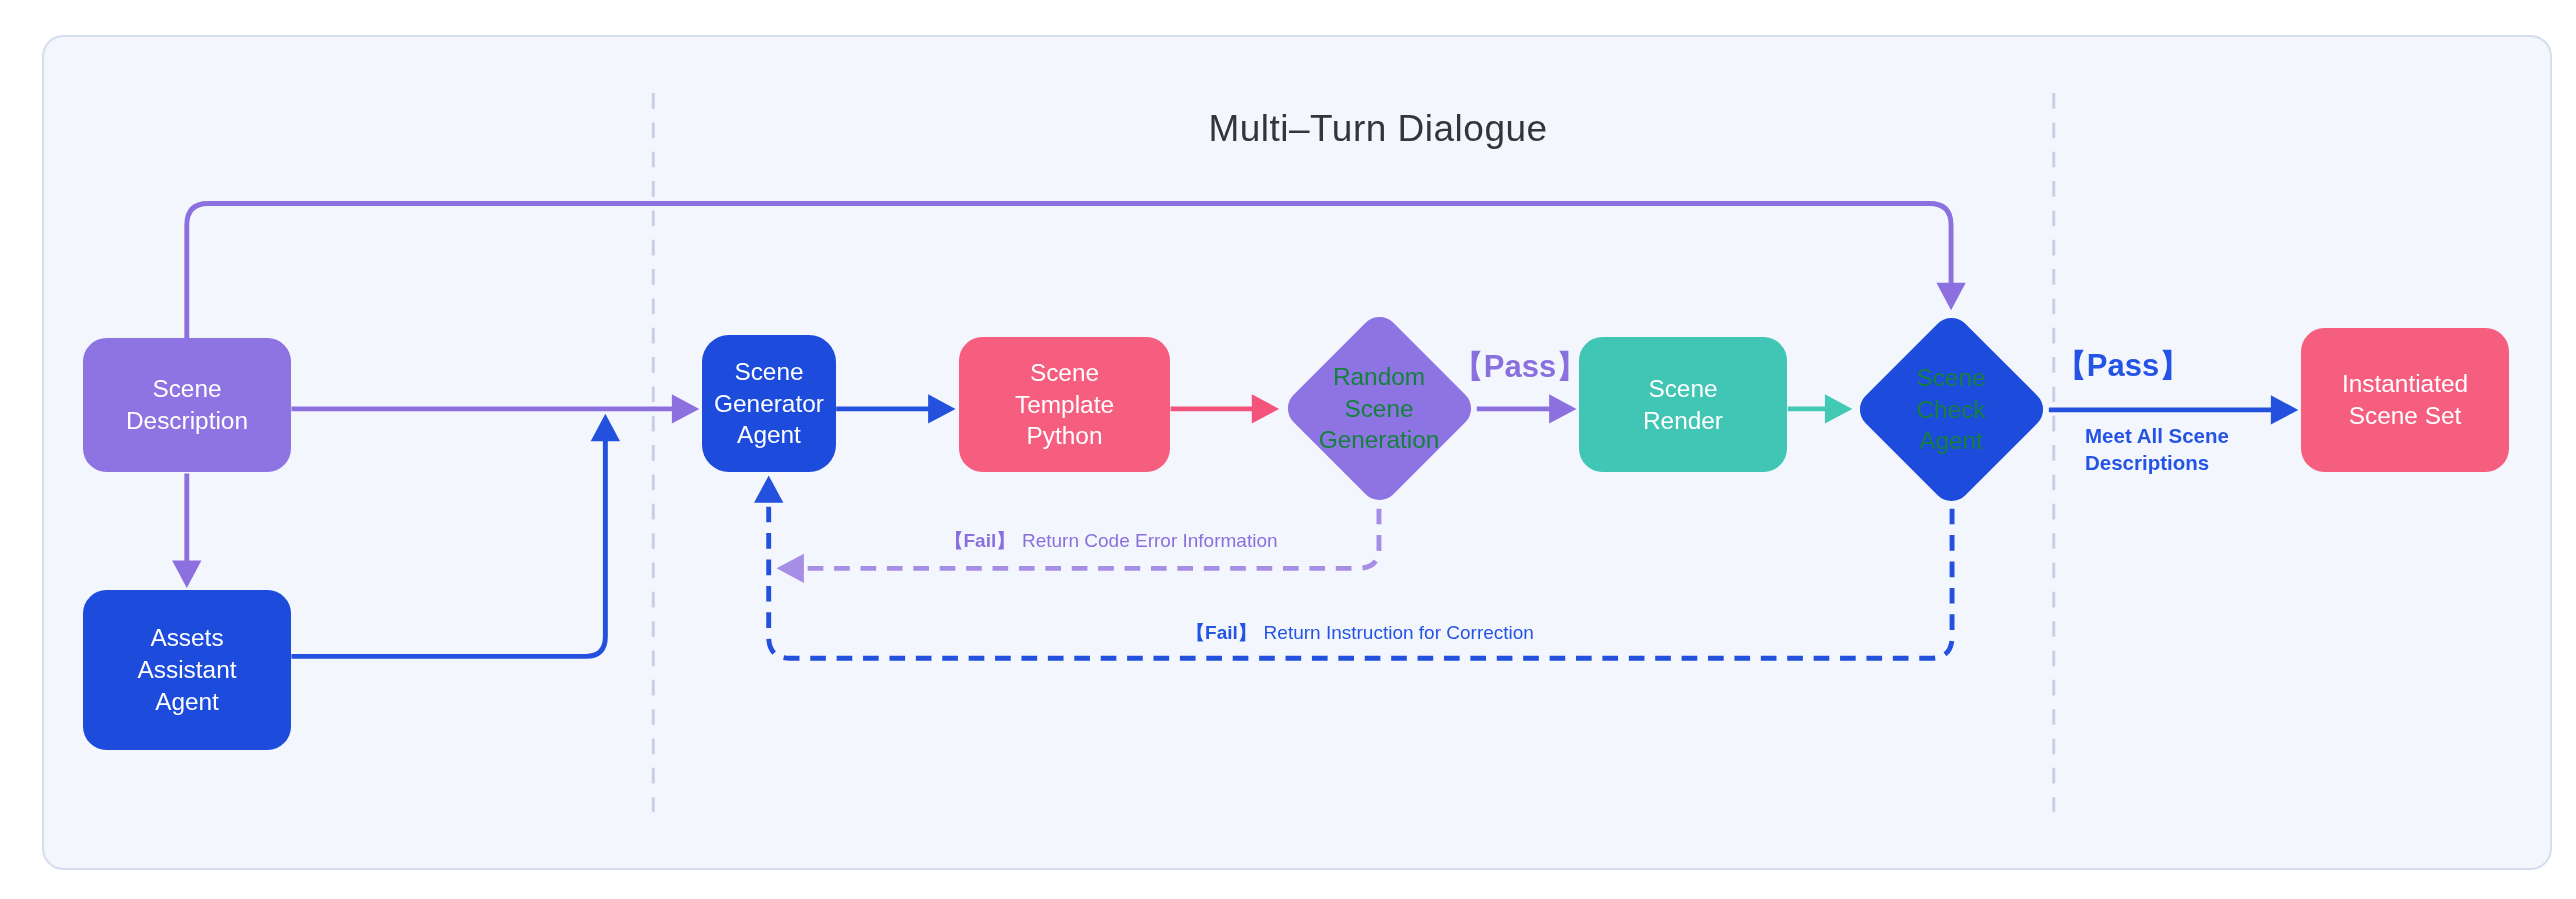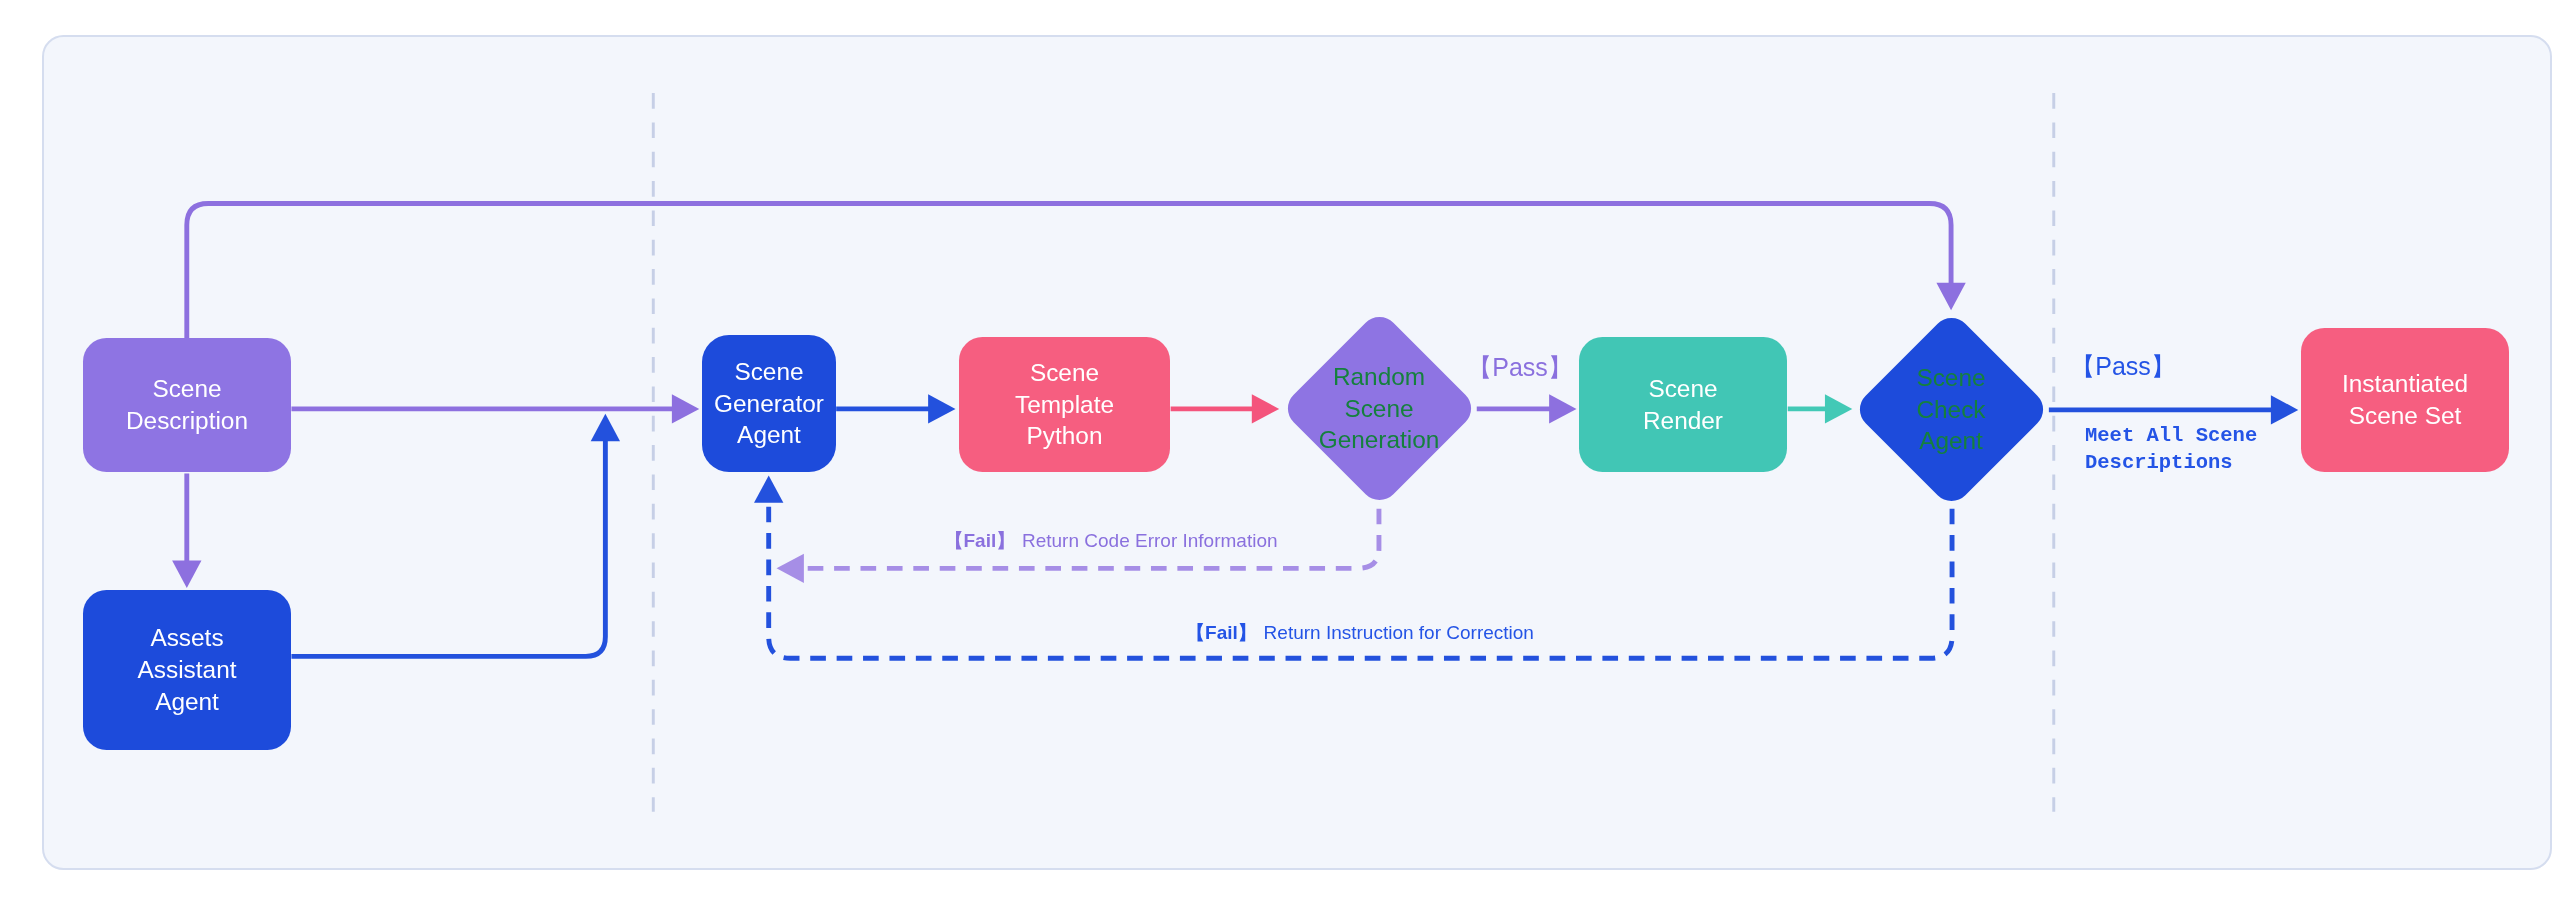--- a/index.html
+++ b/index.html
@@ -18,33 +18,34 @@
   .blue{background:#1D4BDB;}
   .pink{background:#F65E80;}
   .teal{background:#41C6B5;}
   .diamond-shape{position:absolute;width:141px;height:141px;border-radius:19.6px;transform:rotate(45deg);}
   .diamond-label{position:absolute;width:186px;transform:translate(-50%,-50%);
         color:#15803d;font-size:24.4px;font-weight:500;line-height:1.3;text-align:center;white-space:pre-line;}
   .edge-label{position:absolute;transform:translate(-50%,-50%);white-space:nowrap;
         font-size:19px;font-weight:500;}
   .edge-label .pfx{font-weight:700;margin-right:6.8px;}
   .pass-label{position:absolute;transform:translate(-50%,-50%);white-space:nowrap;
-        font-size:25px;font-weight:400;}
+        font-size:31px;font-weight:700;}
   .purple-text{color:#8A70DE;}
   .blue-text{color:#2454E6;}
   .note-label{position:absolute;font-size:20.5px;font-weight:600;line-height:1.32;
-        color:#2454E6;white-space:pre-line;font-family:Liberation Mono, monospace;}
+        color:#2454E6;white-space:pre-line;}
 </style>
 </head>
 <body>
 
 <div class="canvas">
 
   <div class="panel"></div>
 
+  <div class="title">Multi–Turn Dialogue</div>
 
   <svg class="edges" width="2576" height="900" viewBox="0 0 2634 920" fill="none" xmlns="http://www.w3.org/2000/svg">
 
     <line x1="668" y1="95" x2="668" y2="830" stroke="#C6CFE6" stroke-width="3" stroke-dasharray="16 14"></line>
     <line x1="2100" y1="95" x2="2100" y2="830" stroke="#C6CFE6" stroke-width="3" stroke-dasharray="16 14"></line>
 
     <path d="M191 346 L191 230 Q191 208 213 208 L1973 208 Q1995 208 1995 230 L1995 290" stroke="#8D70DF" stroke-width="5"></path>
     <polygon points="1995,317 1980,289 2010,289" fill="#8D70DF"></polygon>
 
     <path d="M191 484 L191 574" stroke="#8D70DF" stroke-width="5"></path>

